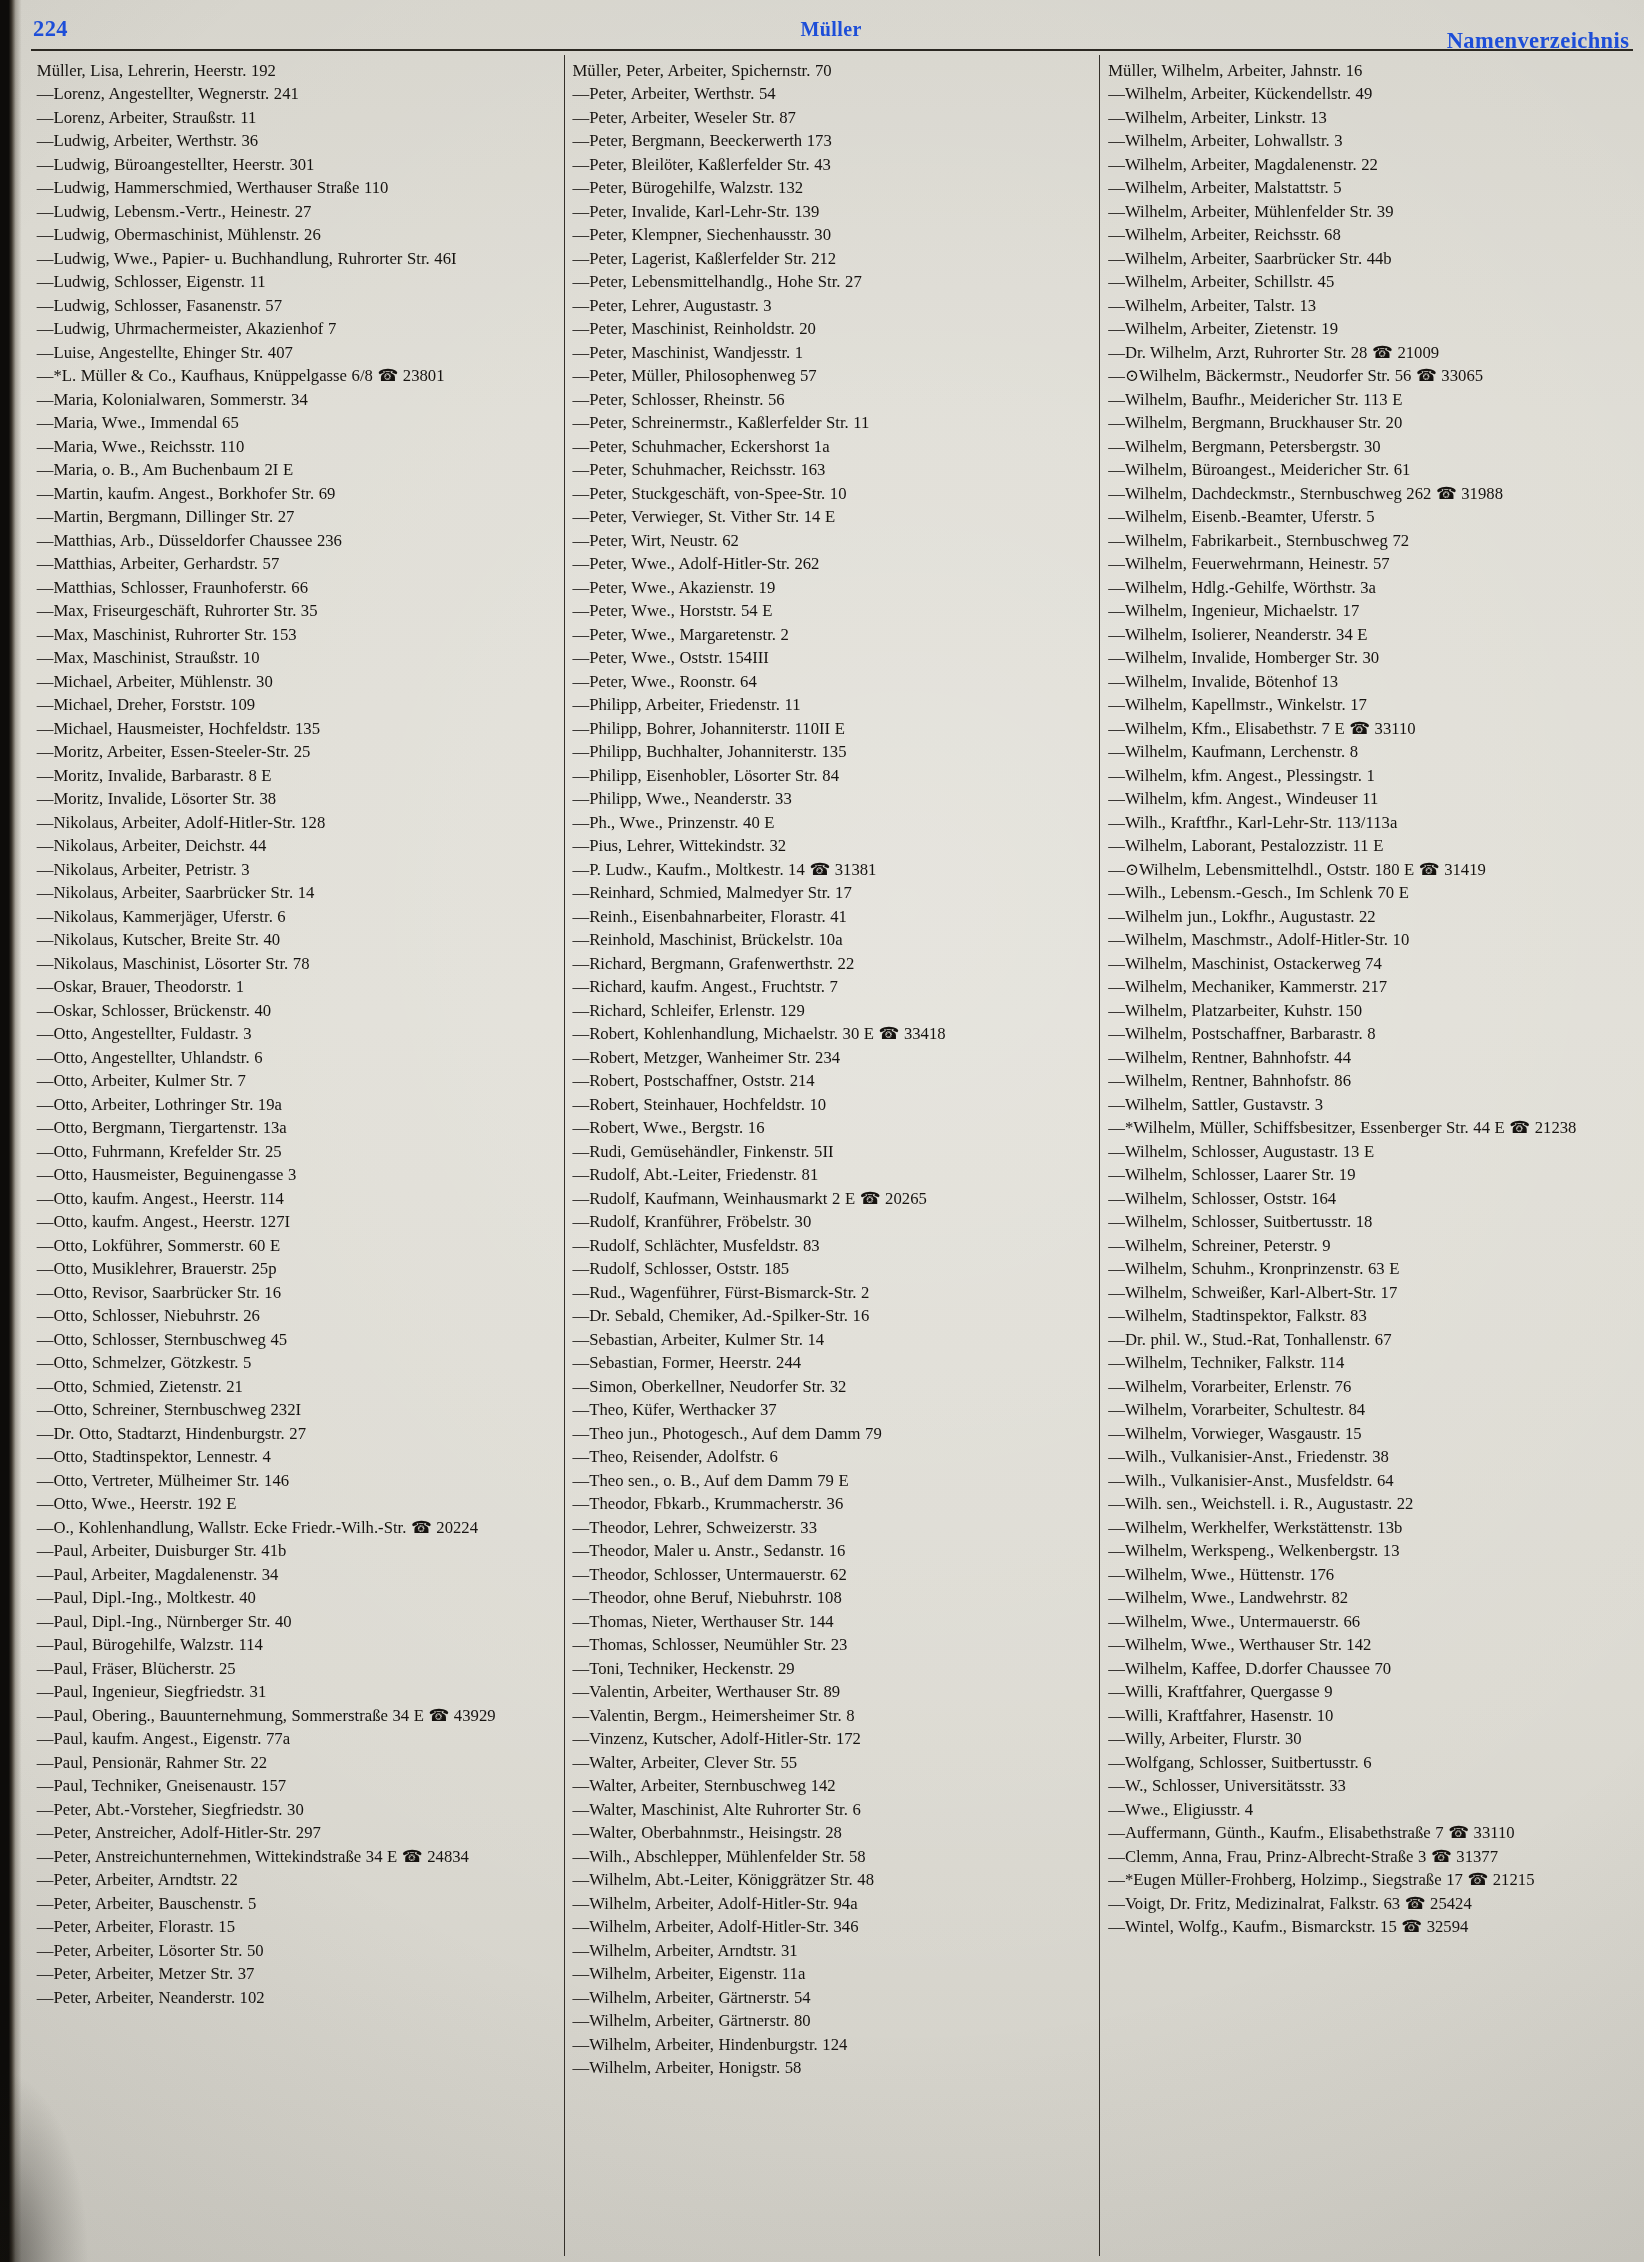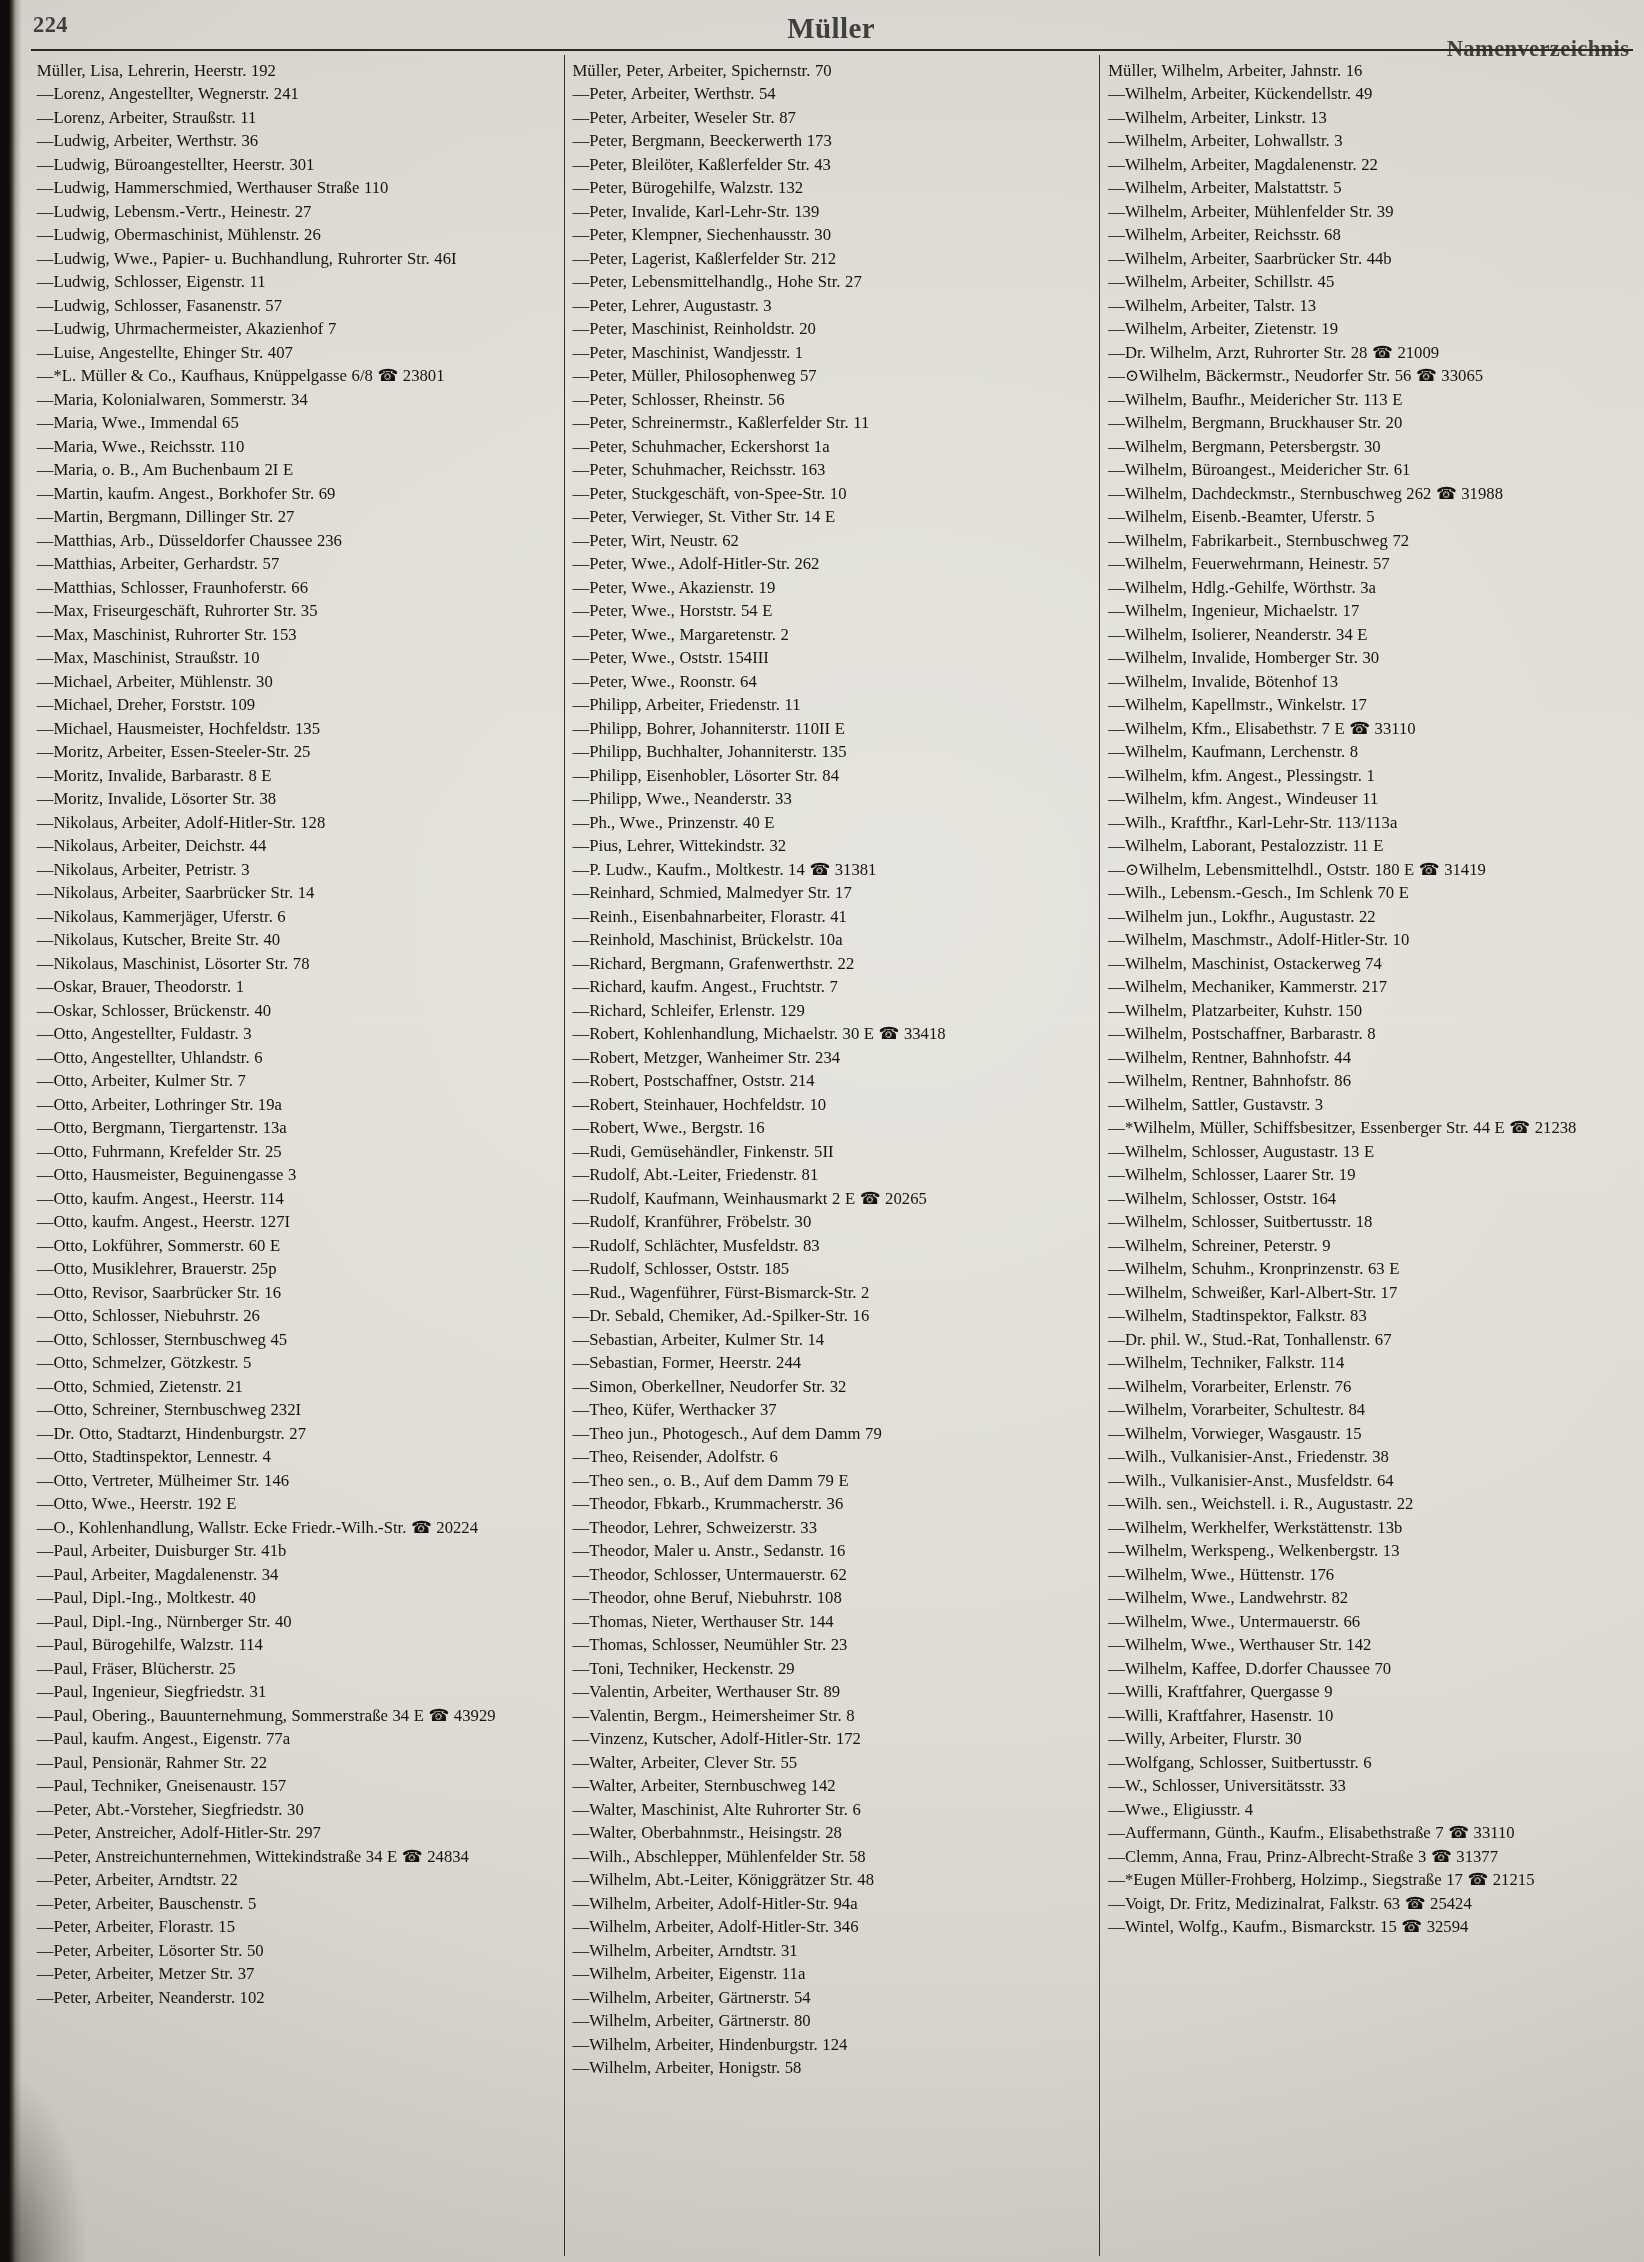--- a/index.html
+++ b/index.html
@@ -17,25 +17,25 @@
   .spine{
     position:absolute;left:0;top:0;bottom:0;width:21.6px;
     background:linear-gradient(90deg,#0d0c0a 0px,#0d0c0a 8.8px,#403a31 11.8px,rgba(80,72,60,0.35) 15.7px,rgba(80,72,60,0) 21.6px);
   }
   .corner-shadow{
     position:absolute;left:0;bottom:0;width:118px;height:255px;pointer-events:none;
     background:radial-gradient(118px 255px at 0% 100%, rgba(20,17,13,0.55) 0%, rgba(20,17,13,0.18) 45%, rgba(20,17,13,0) 75%);
   }
   .header{
     position:absolute;top:11.8px;left:33px;right:15.7px;height:35px;
-    display:flex;align-items:flex-start;
-    font-weight:bold;font-size:22.5px;letter-spacing:0.4px;color:#404040;
+    display:flex;align-items:center;
+    font-weight:bold;font-size:22.5px;letter-spacing:0.4px;color:#1d4ed8;
   }
   .header .left{flex:1;text-align:left;}
-  .header .center{flex:1;text-align:center;font-size:29px;}
+  .header .center{flex:1;text-align:center;font-size:20px;}
   .header .right{flex:1;text-align:right;margin-top:24px;}
   .header-rule{
     position:absolute;top:49px;left:31px;right:11.8px;height:0;
     border-top:2.2px solid #2b2822;
   }
   .columns{
     position:absolute;top:55px;left:29px;right:9.8px;bottom:5.9px;
     display:flex;align-items:stretch;justify-content:center;
   }
   .col{

